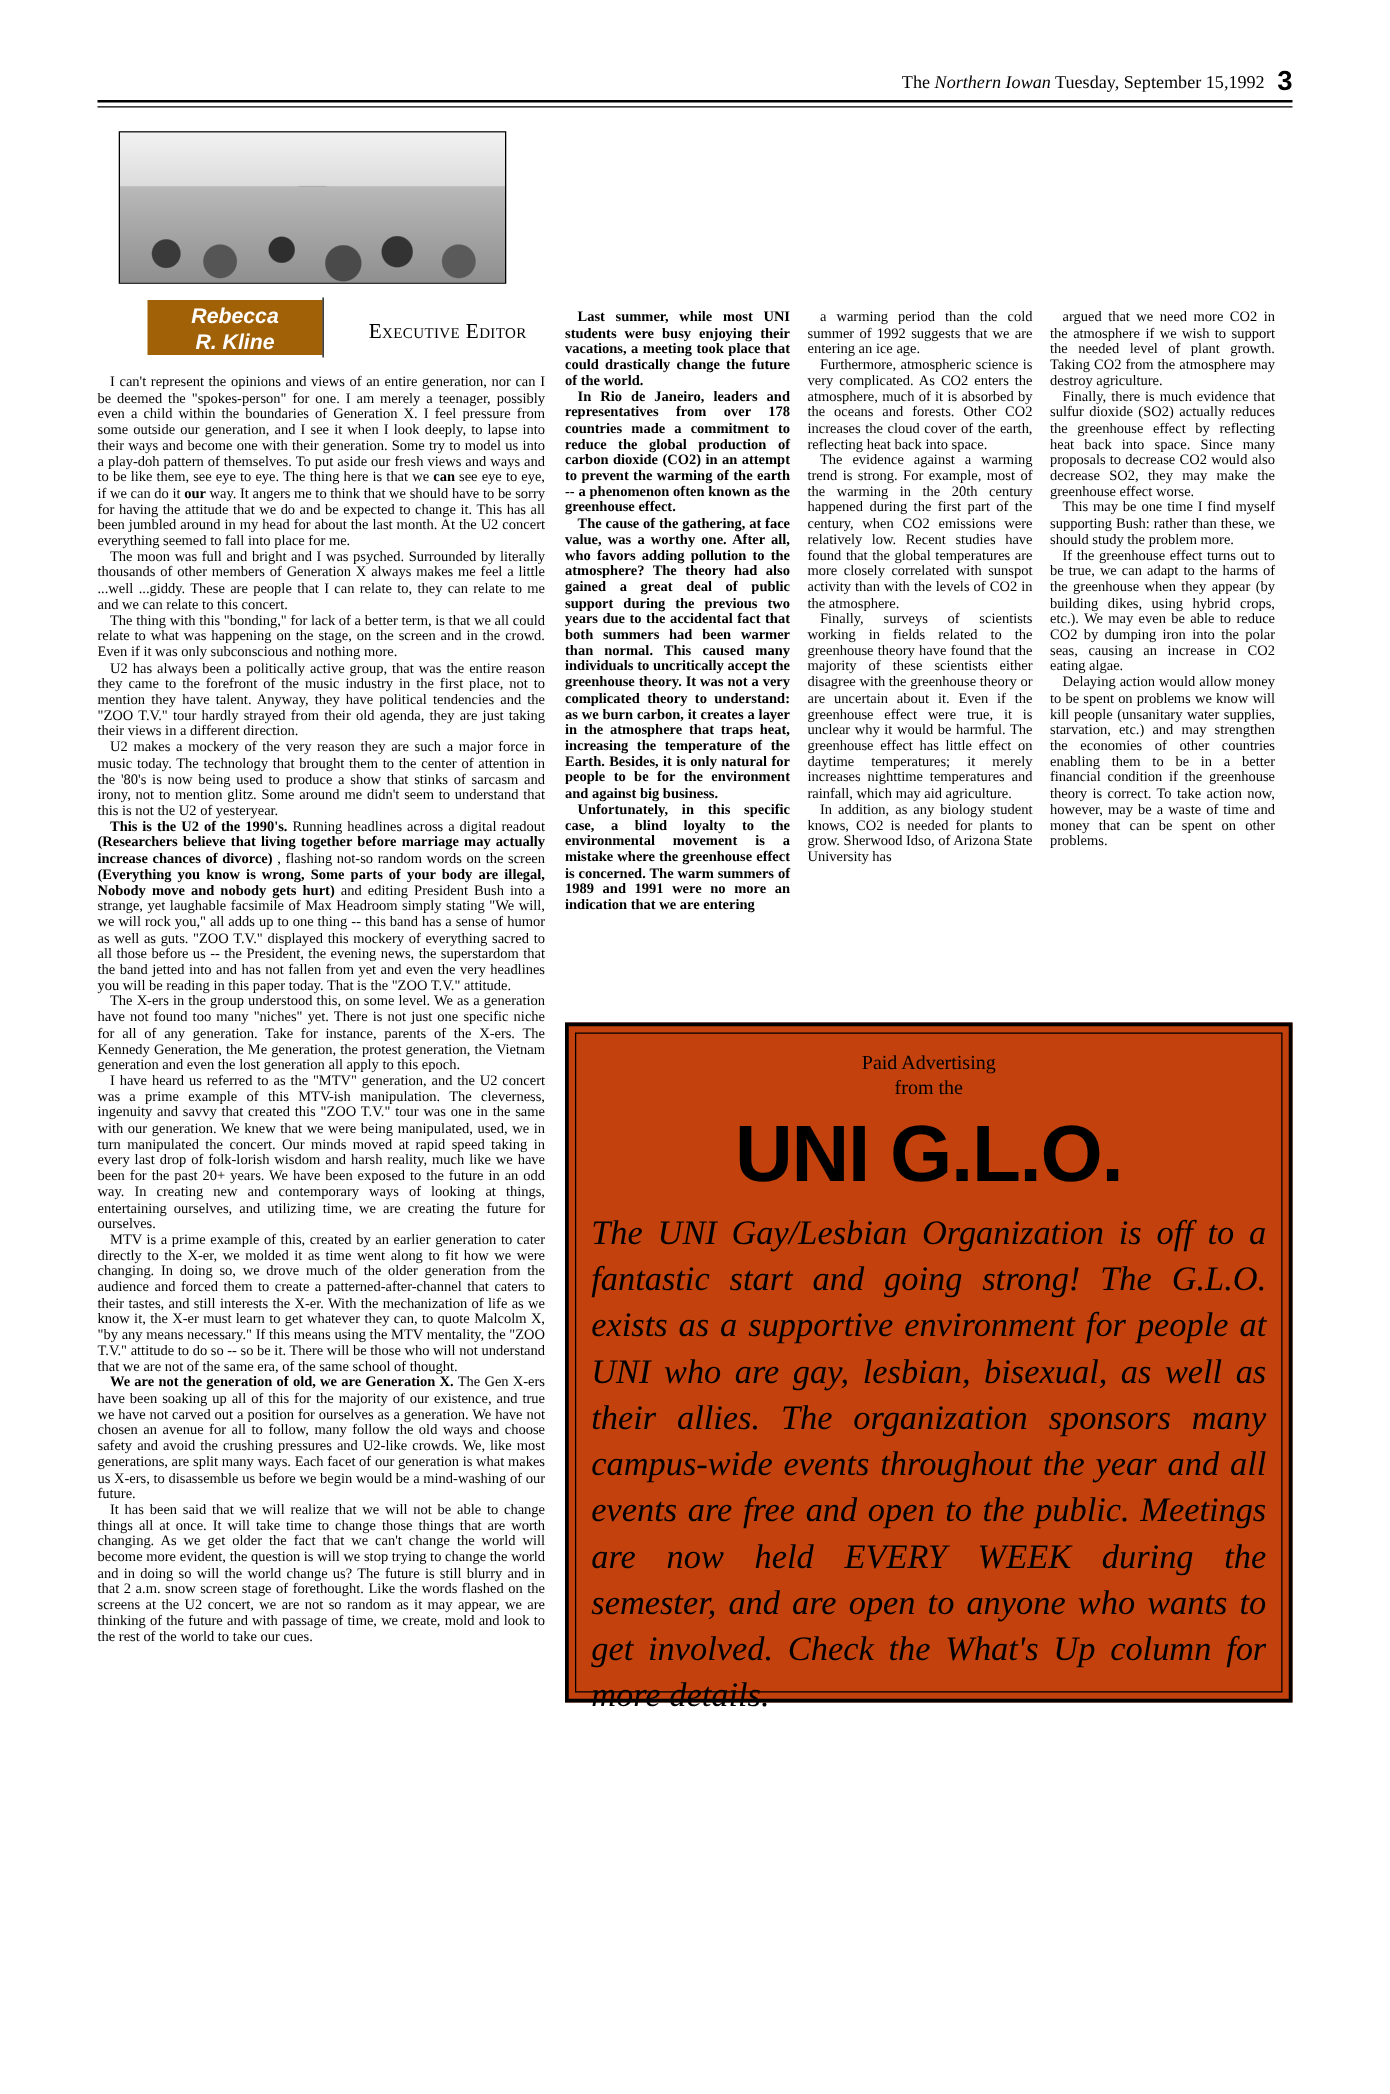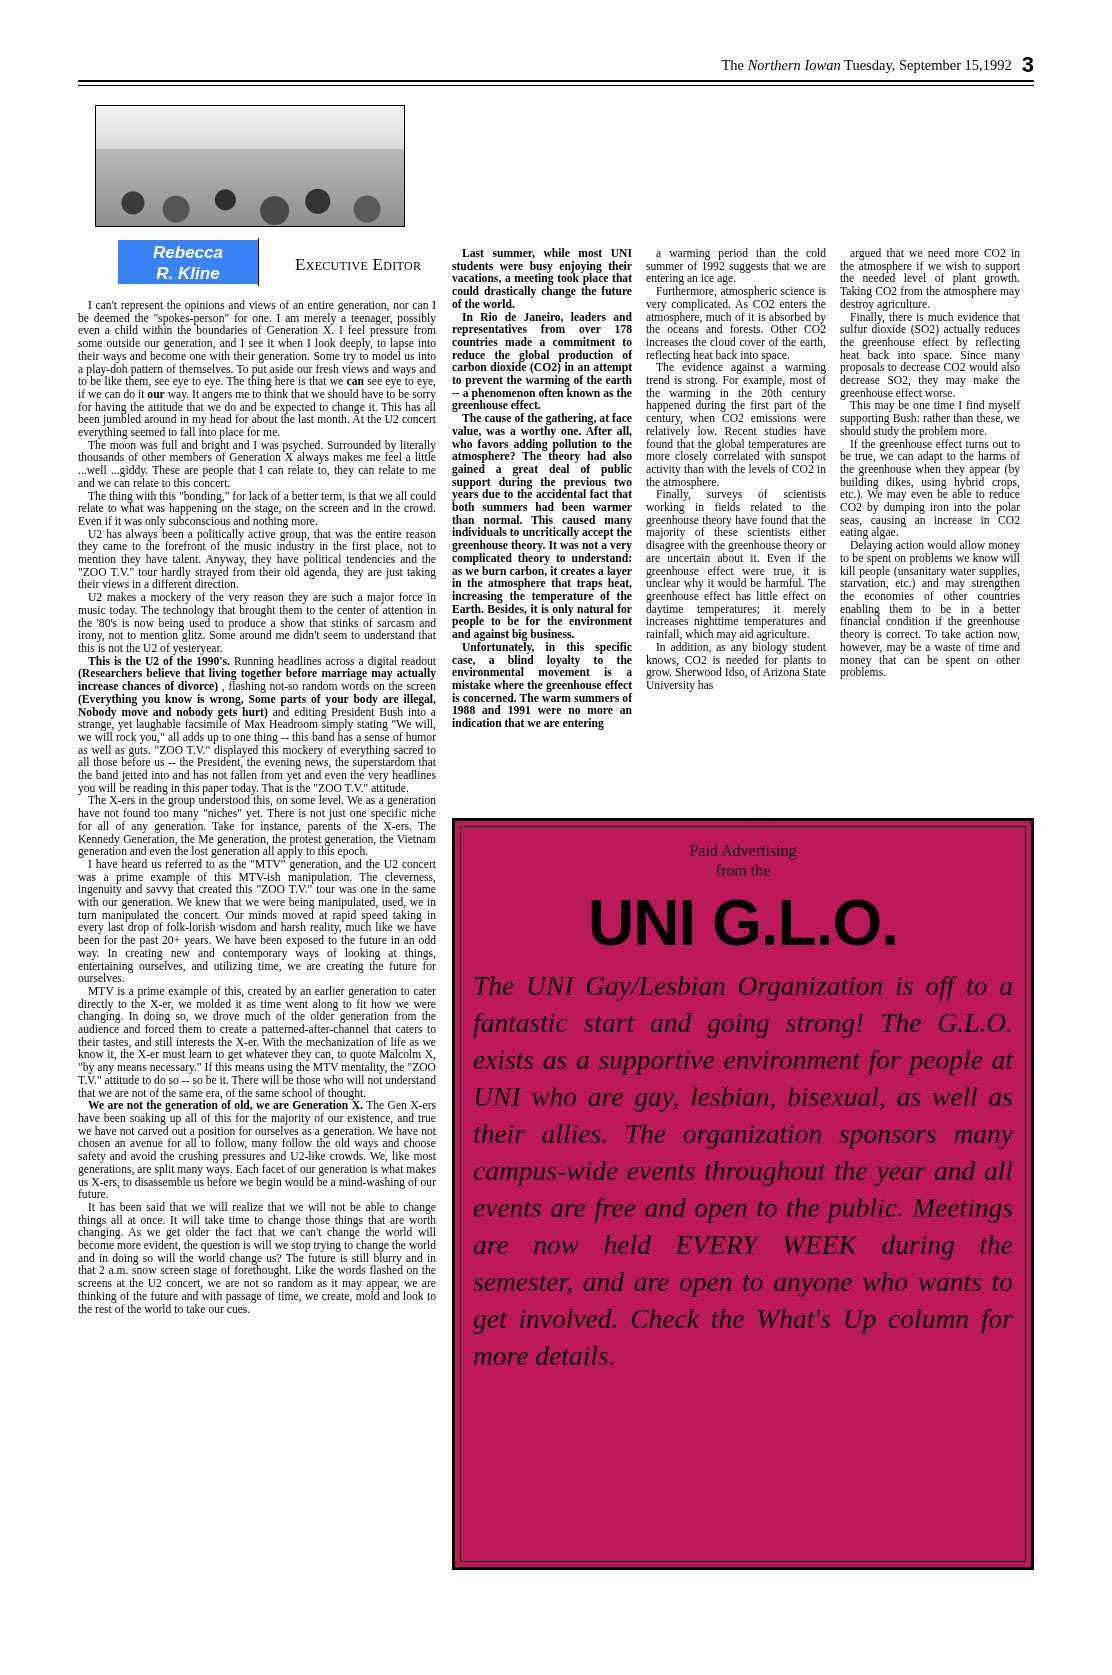--- a/index.html
+++ b/index.html
@@ -101,21 +101,21 @@
     font-size: 19px;
     margin-top: 12px;
     letter-spacing: .4px;
   }
 
   
   .byline-box {
     position: absolute;
     left: 118px; top: 240px;
     width: 140px; height: 44px;
-    background: #3b82f6;
+    background: #a16207;
     color: #fff;
     font-family: "Liberation Sans", sans-serif;
     font-style: italic;
     font-weight: bold;
     font-size: 17px;
     line-height: 21px;
     text-align: center;
     padding-top: 2px;
     box-sizing: border-box;
   }
@@ -146,25 +146,25 @@
 
   #col1 { left: 78px;  top: 300px; width: 358px; }
   #col2 { left: 452px; top: 248px; width: 180px; font-weight: bold; }
   #col3 { left: 646px; top: 248px; width: 180px; }
   #col4 { left: 840px; top: 248px; width: 180px; }
 
   
   .ad-box {
     position: absolute;
     left: 452px; top: 818px;
-    width: 582px; height: 752px;
+    width: 582px; height: 544px;
     border: 3px solid #000;
     box-sizing: border-box;
     padding: 10px 18px 14px 18px;
-    background: #be185d;
+    background: #c2410c;
   }
   .ad-box .inner-rule {
     position: absolute;
     left: 5px; top: 5px; right: 5px; bottom: 5px;
     border: 1px solid #000;
     pointer-events: none;
   }
   .ad-paid {
     text-align: center;
     font-size: 16px;
@@ -229,21 +229,21 @@
       <p>I have heard us referred to as the "MTV" generation, and the U2 concert was a prime example of this MTV-ish manipulation. The cleverness, ingenuity and savvy that created this "ZOO T.V." tour was one in the same with our generation. We knew that we were being manipulated, used, we in turn manipulated  the concert. Our minds moved at rapid speed taking in every last drop of folk-lorish wisdom and harsh reality, much like we have been for the past 20+ years. We have been exposed to the future in an odd way. In creating new and contemporary ways of looking at things, entertaining ourselves, and utilizing time, we are creating the future for ourselves.</p>
       <p>MTV is a prime example of this, created by an earlier generation to cater directly to the X-er, we molded it as time went along to fit how we were changing. In doing so, we drove much of the older generation from the audience and forced them to create a patterned-after-channel that caters to their tastes, and still interests the X-er. With the mechanization of life as we know it, the X-er must learn to get whatever they can, to quote Malcolm X, "by any means necessary." If this means using the MTV mentality, the "ZOO T.V." attitude to do so -- so be it. There will be those who will not understand that we are not of the same era, of the same school of thought.</p>
       <p><b>We are not the generation of old, we are Generation X.</b> The Gen X-ers have been soaking up all of this for the majority of our existence, and true we have not carved out a position for ourselves as a generation. We have not chosen an avenue for all to follow, many follow the old ways and choose safety and avoid the crushing pressures and U2-like crowds. We, like most generations, are split many ways. Each facet of our generation is what makes us X-ers, to disassemble us before we begin would be a mind-washing of our future.</p>
       <p>It has been said that we will realize that we will not be able to change things all at once. It will take time to change those things that are worth changing. As we get older the fact that we can't change the world will become more evident, the question is will we stop trying to change the world and in doing so will the world change us? The future is still blurry and in that 2 a.m. snow screen stage of forethought. Like the words flashed on the screens at the U2 concert, we are not so random as it may appear, we are thinking of the future and with passage of time, we create, mold and look to the rest of the world to take our cues.</p>
     </div>
 
   <div class="col" id="col2">
       <p>Last summer, while most UNI students were busy enjoying their vacations, a meeting took place that could drastically change the future of the world.</p>
       <p>In Rio de Janeiro, leaders and representatives from over 178 countries made a commitment to reduce the global production of carbon dioxide (CO2) in an attempt to prevent the warming of the earth -- a phenomenon often known as the greenhouse effect.</p>
       <p>The cause of the gathering, at face value, was a worthy one. After all, who favors adding pollution to the atmosphere? The theory had also gained a great deal of public support during the previous two years due to the accidental fact that both summers had been warmer than normal. This caused many individuals to uncritically accept the greenhouse theory. It was not a very complicated theory to understand: as we burn carbon, it creates a layer in the atmosphere that traps heat, increasing the temperature of the Earth. Besides, it is only natural for people to be for the environment and against big business.</p>
-      <p>Unfortunately, in this specific case, a blind loyalty to the environmental movement is a mistake where the greenhouse effect is concerned. The warm summers of 1988 and 1991 were no more an indication that we are entering</p>
+      <p>Unfortunately, in this specific case, a blind loyalty to the environmental movement is a mistake where the greenhouse effect is concerned. The warm summers of 1989 and 1991 were no more an indication that we are entering</p>
     </div>
   <div class="col" id="col3">
       <p>a warming period than the cold summer of 1992 suggests that we are entering an ice age.</p>
       <p>Furthermore, atmospheric science is very complicated. As CO2 enters the atmosphere, much of it is absorbed by the oceans and forests. Other CO2 increases the cloud cover of the earth, reflecting heat back into space.</p>
       <p>The evidence against a warming trend is strong. For example, most of the warming in the 20th century happened during the first part of the century, when CO2 emissions were relatively low. Recent studies have found that the global temperatures are more closely correlated with sunspot activity than with the levels of CO2 in the atmosphere.</p>
       <p>Finally, surveys of scientists working in fields related to the greenhouse theory have found that the majority of these scientists either disagree with the greenhouse theory or are uncertain about it. Even if the greenhouse effect were true, it is unclear why it would be harmful. The greenhouse effect has little effect on daytime temperatures; it merely increases nighttime temperatures and rainfall, which may aid agriculture.</p>
       <p>In addition, as any biology student knows, CO2 is needed for plants to grow. Sherwood Idso, of Arizona State University has</p>
     </div>
   <div class="col" id="col4">
       <p>argued that we need more CO2 in the atmosphere if we wish to support the needed level of plant growth. Taking CO2 from the atmosphere may destroy agriculture.</p>

